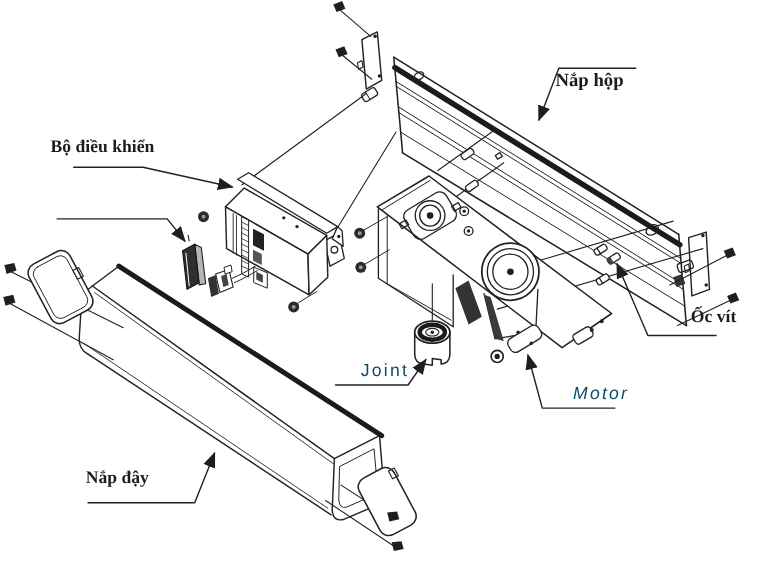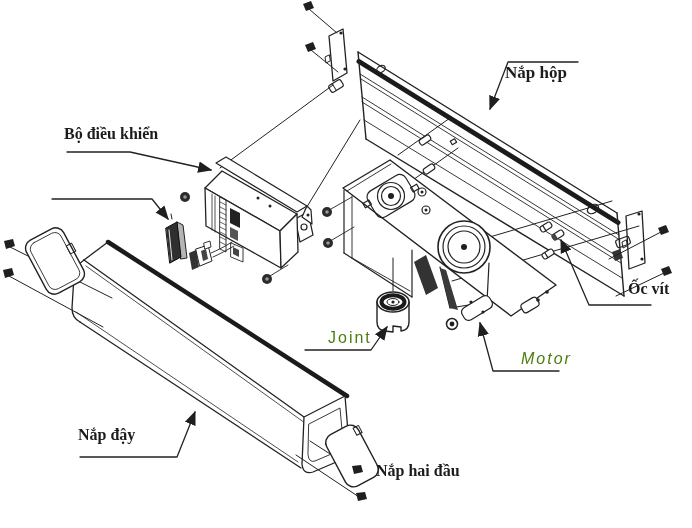--- a/index.html
+++ b/index.html
@@ -8,21 +8,21 @@
     font-family:"Liberation Serif","DejaVu Serif",serif;
   }
   #stage svg{position:absolute;left:0;top:0;}
   .lbl{
     position:absolute;white-space:nowrap;color:#1c1c1c;
     font-weight:bold;font-size:16px;line-height:1.1;
     font-family:"Liberation Serif","DejaVu Serif",serif;
   }
   .lbl.sans{
     font-family:"Liberation Sans","DejaVu Sans",sans-serif;
-    font-weight:400;letter-spacing:2px;color:#4d7c0f;font-size:16px;
+    font-weight:400;letter-spacing:2px;color:#0c4a6e;font-size:16px;
   }
   .lbl.big{font-size:17px;}
 </style>
 </head>
 <body>
 
 <div id="stage">
 <svg width="692" height="528" viewBox="0 0 692 528">
   <defs>
     <marker id="arr" viewBox="0 0 10 10" refX="9" refY="5" markerWidth="11" markerHeight="11" orient="auto">
@@ -264,19 +264,18 @@
       <polyline points="52,199 152,199 168,219" marker-end="url(#arr)"></polyline>
       <polyline points="651,305 589,305 561,240" marker-end="url(#arr)"></polyline>
       <polyline points="305,350 371,350 387,327" marker-end="url(#arr)"></polyline>
       <polyline points="559,371 493,371 480,323" marker-end="url(#arr)"></polyline>
       <polyline points="80,457 177,457 195,412" marker-end="url(#arr)"></polyline>
     </g>
   </g>
 </svg>
 
   <div class="lbl big" style="left:505px;top:36px;margin-top:28px;">Nắp hộp</div>
-  <div class="lbl" style="left:64px;top:125px;">Bộ điều khiển</div>
+  <div class="lbl" style="left:46px;top:125px;">Bộ điều khiển</div>
   <div class="lbl" style="left:628px;top:280px;">Ốc vít</div>
   <div class="lbl sans" style="left:328px;top:329px;">Joint</div>
   <div class="lbl sans" style="left:521px;top:350px;font-style:italic;">Motor</div>
   <div class="lbl" style="left:78px;top:426px;text-align:center;">Nắp đậy</div>
-  <div class="lbl" style="left:376px;top:462px;">Nắp hai đầu</div>
 </div>
 
 </body></html>

